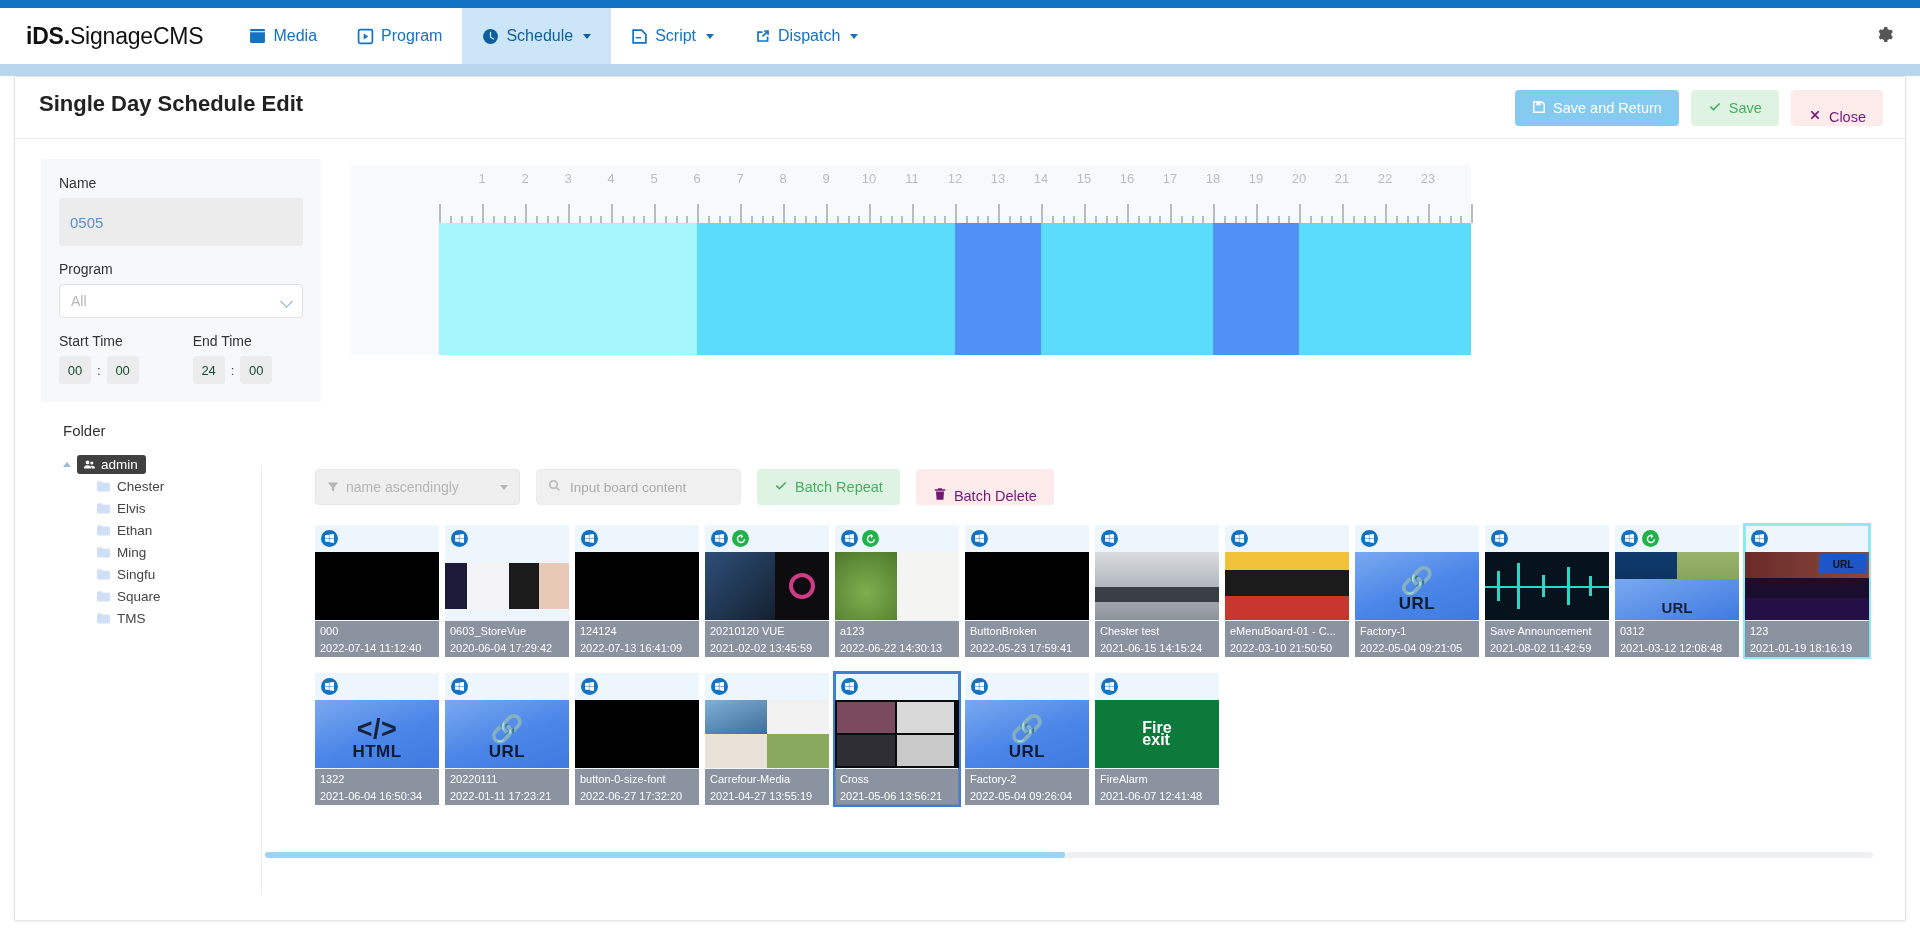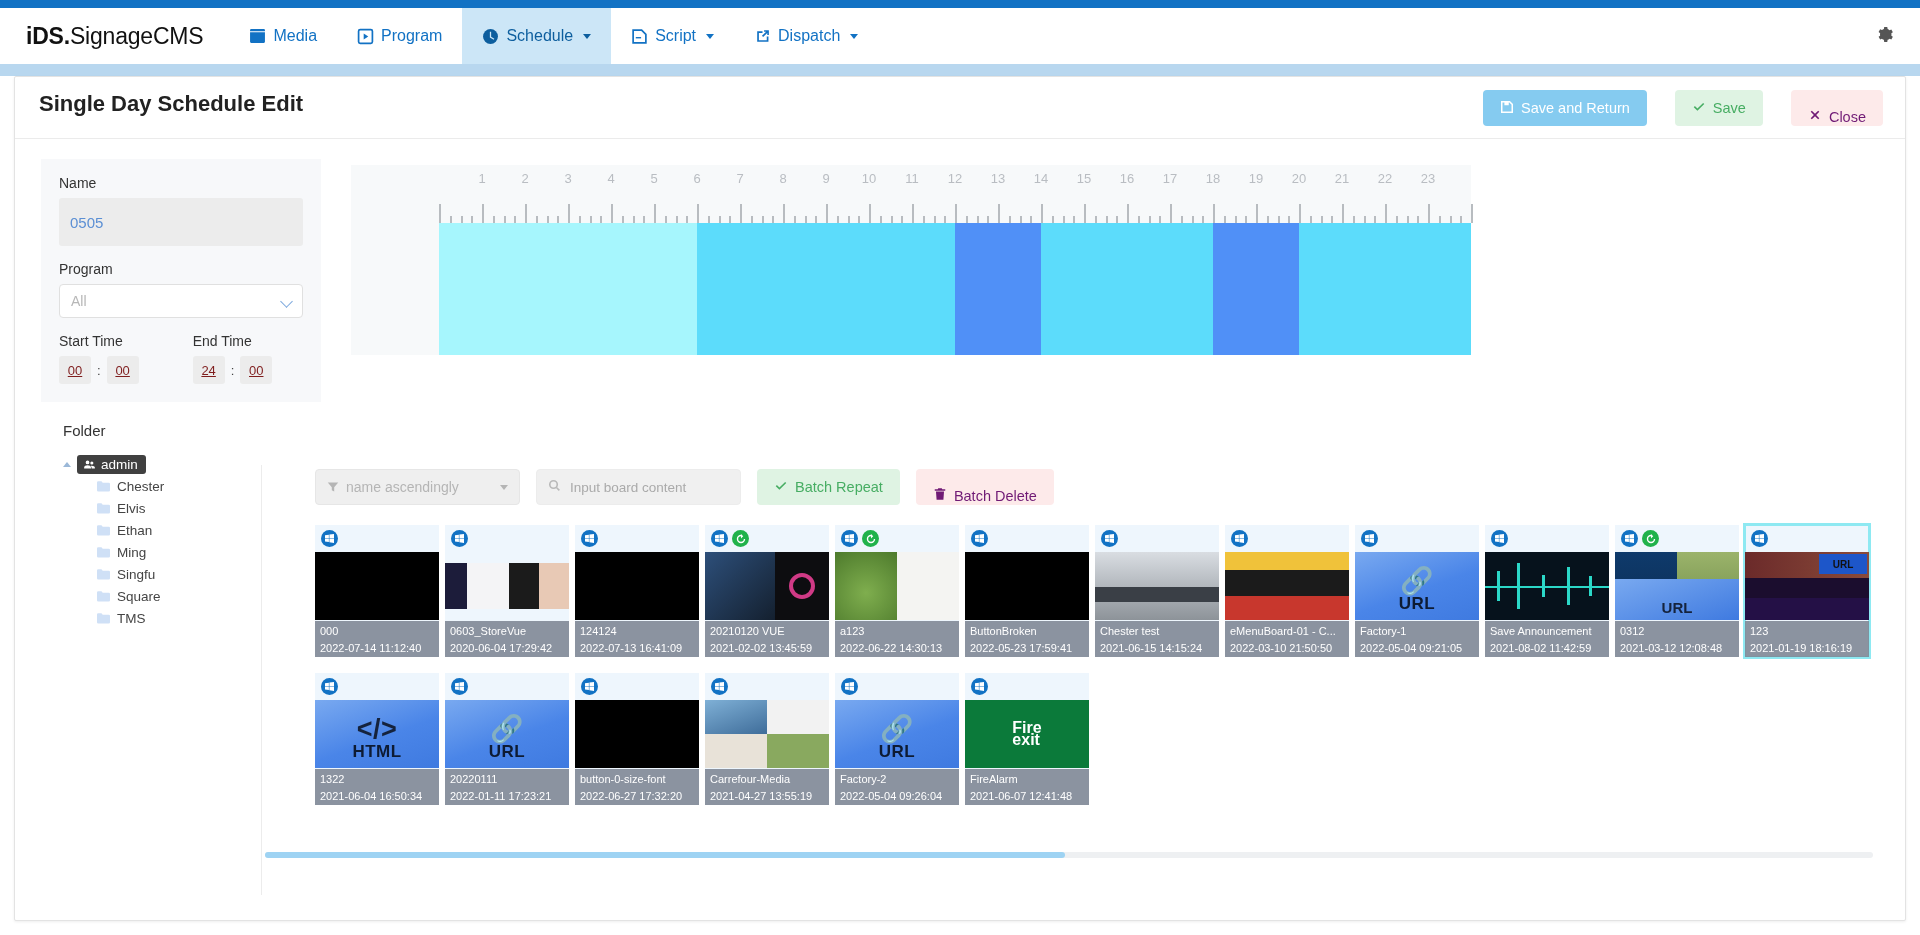--- a/index.html
+++ b/index.html
@@ -69,21 +69,21 @@
   .card-head {
     position: relative; height: 62px;
     border-bottom: 1px solid #ebebeb;
   }
   .page-title {
     position: absolute; left: 24px; top: 14px;
     font-size: 22px; color: #222; font-weight: 600;
   }
   .head-btns {
     position: absolute; right: 22px; top: 13px;
-    display: flex; gap: 28px;
+    display: flex; gap: 12px;
   }
   .btn {
     display: inline-flex; align-items: center; gap: 7px;
     height: 36px; padding: 0 16px;
     border-radius: 4px; font-size: 14.5px;
     border: 1px solid transparent; cursor: pointer;
     white-space: nowrap;
   }
   .btn-primary { background: #85cbf0; color: #fff; }
   .btn-success { background: #dff3e3; color: #47ad63; }
@@ -118,21 +118,21 @@
     transform: rotate(45deg);
   }
   .time-row { display: flex; }
   .time-col { }
   .time-col.second { margin-left: 54px; }
   .time-boxes { display: flex; align-items: center; gap: 6px; }
   .tbox {
     width: 32px; height: 28px; background: #ececec;
     border-radius: 3px; display: flex;
     align-items: center; justify-content: center;
-    font-size: 13px; color: #7f1d1d; text-decoration: underline;
+    font-size: 13px; color: #14532d;
   }
   .tsep { color: #444; font-size: 13px; }
 
   
   .folder-panel {
     position: absolute; left: 48px; top: 345px; width: 210px;
   }
   .folder-title { font-size: 15px; color: #333; margin-bottom: 16px; }
   .tree-row {
     display: flex; align-items: center; height: 18px;
@@ -958,20 +958,39 @@
                 <div style="width:50%;height:50%;background:#f2f2f2"></div>
                 <div style="width:50%;height:50%;background:#e8e2d8"></div>
                 <div style="width:50%;height:50%;background:#89a95f"></div>
               </div>
             </div>
             <div class="meta">
               <div class="nm">Carrefour-Media</div>
               <div class="dt">2021-04-27 13:55:19</div>
             </div>
           </div>
+          <div class="thumb sel-blue">
+            <span class="badge-win">
+              <svg viewBox="0 0 10 10">
+                <path d="M0 1.3L4.3.7v3.8H0zM4.9.6L10 0v4.5H4.9zM0 5.1h4.3v3.8L0 8.3zM4.9 5.1H10V10l-5.1-.7z"></path>
+              </svg>
+            </span>
+            <div class="art">
+              <div style="width:100%;height:100%;background:#0b0b0d;display:flex;flex-wrap:wrap;padding:2px;gap:2px">
+                <div style="width:48%;height:48%;background:#7a4a5e"></div>
+                <div style="width:48%;height:48%;background:#d9d9d9"></div>
+                <div style="width:48%;height:48%;background:#2e2e34"></div>
+                <div style="width:48%;height:48%;background:#c9c9c9"></div>
+              </div>
+            </div>
+            <div class="meta">
+              <div class="nm">Cross</div>
+              <div class="dt">2021-05-06 13:56:21</div>
+            </div>
+          </div>
           <div class="thumb">
             <span class="badge-win">
               <svg viewBox="0 0 10 10">
                 <path d="M0 1.3L4.3.7v3.8H0zM4.9.6L10 0v4.5H4.9zM0 5.1h4.3v3.8L0 8.3zM4.9 5.1H10V10l-5.1-.7z"></path>
               </svg>
             </span>
             <div class="art">
               <div class="art-url">
                 <span class="link-glyph">🔗</span>
                 <span class="lbl">URL</span>

